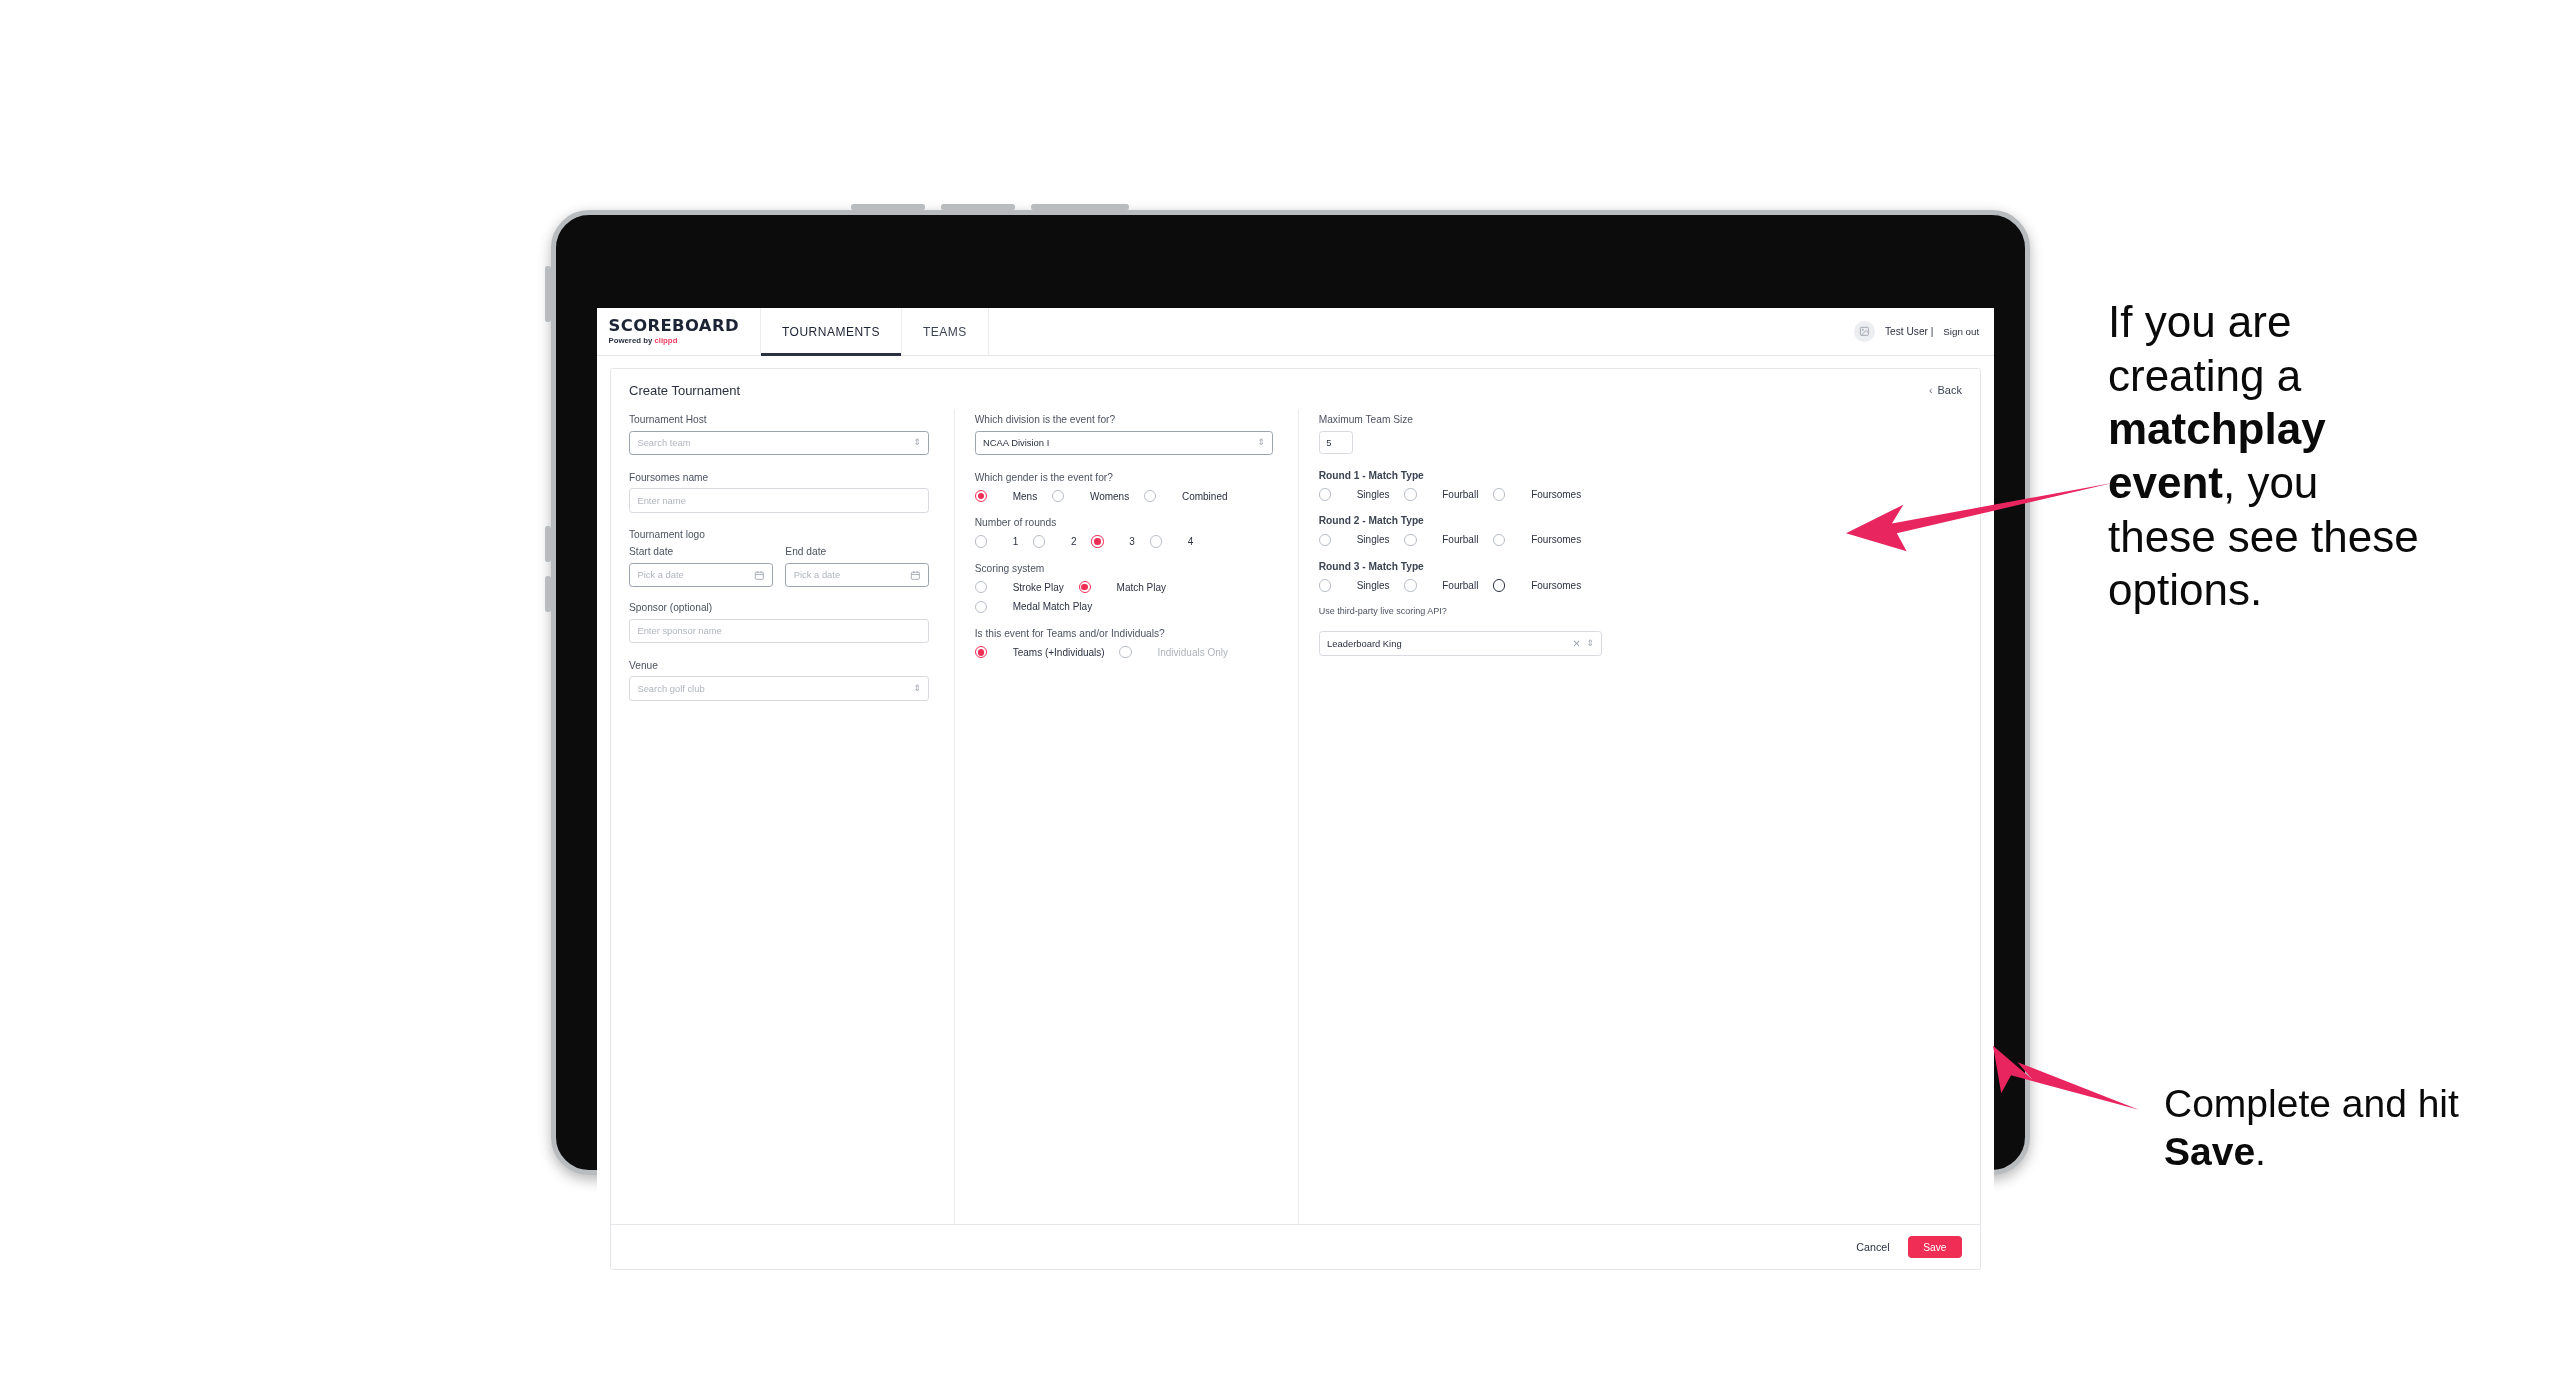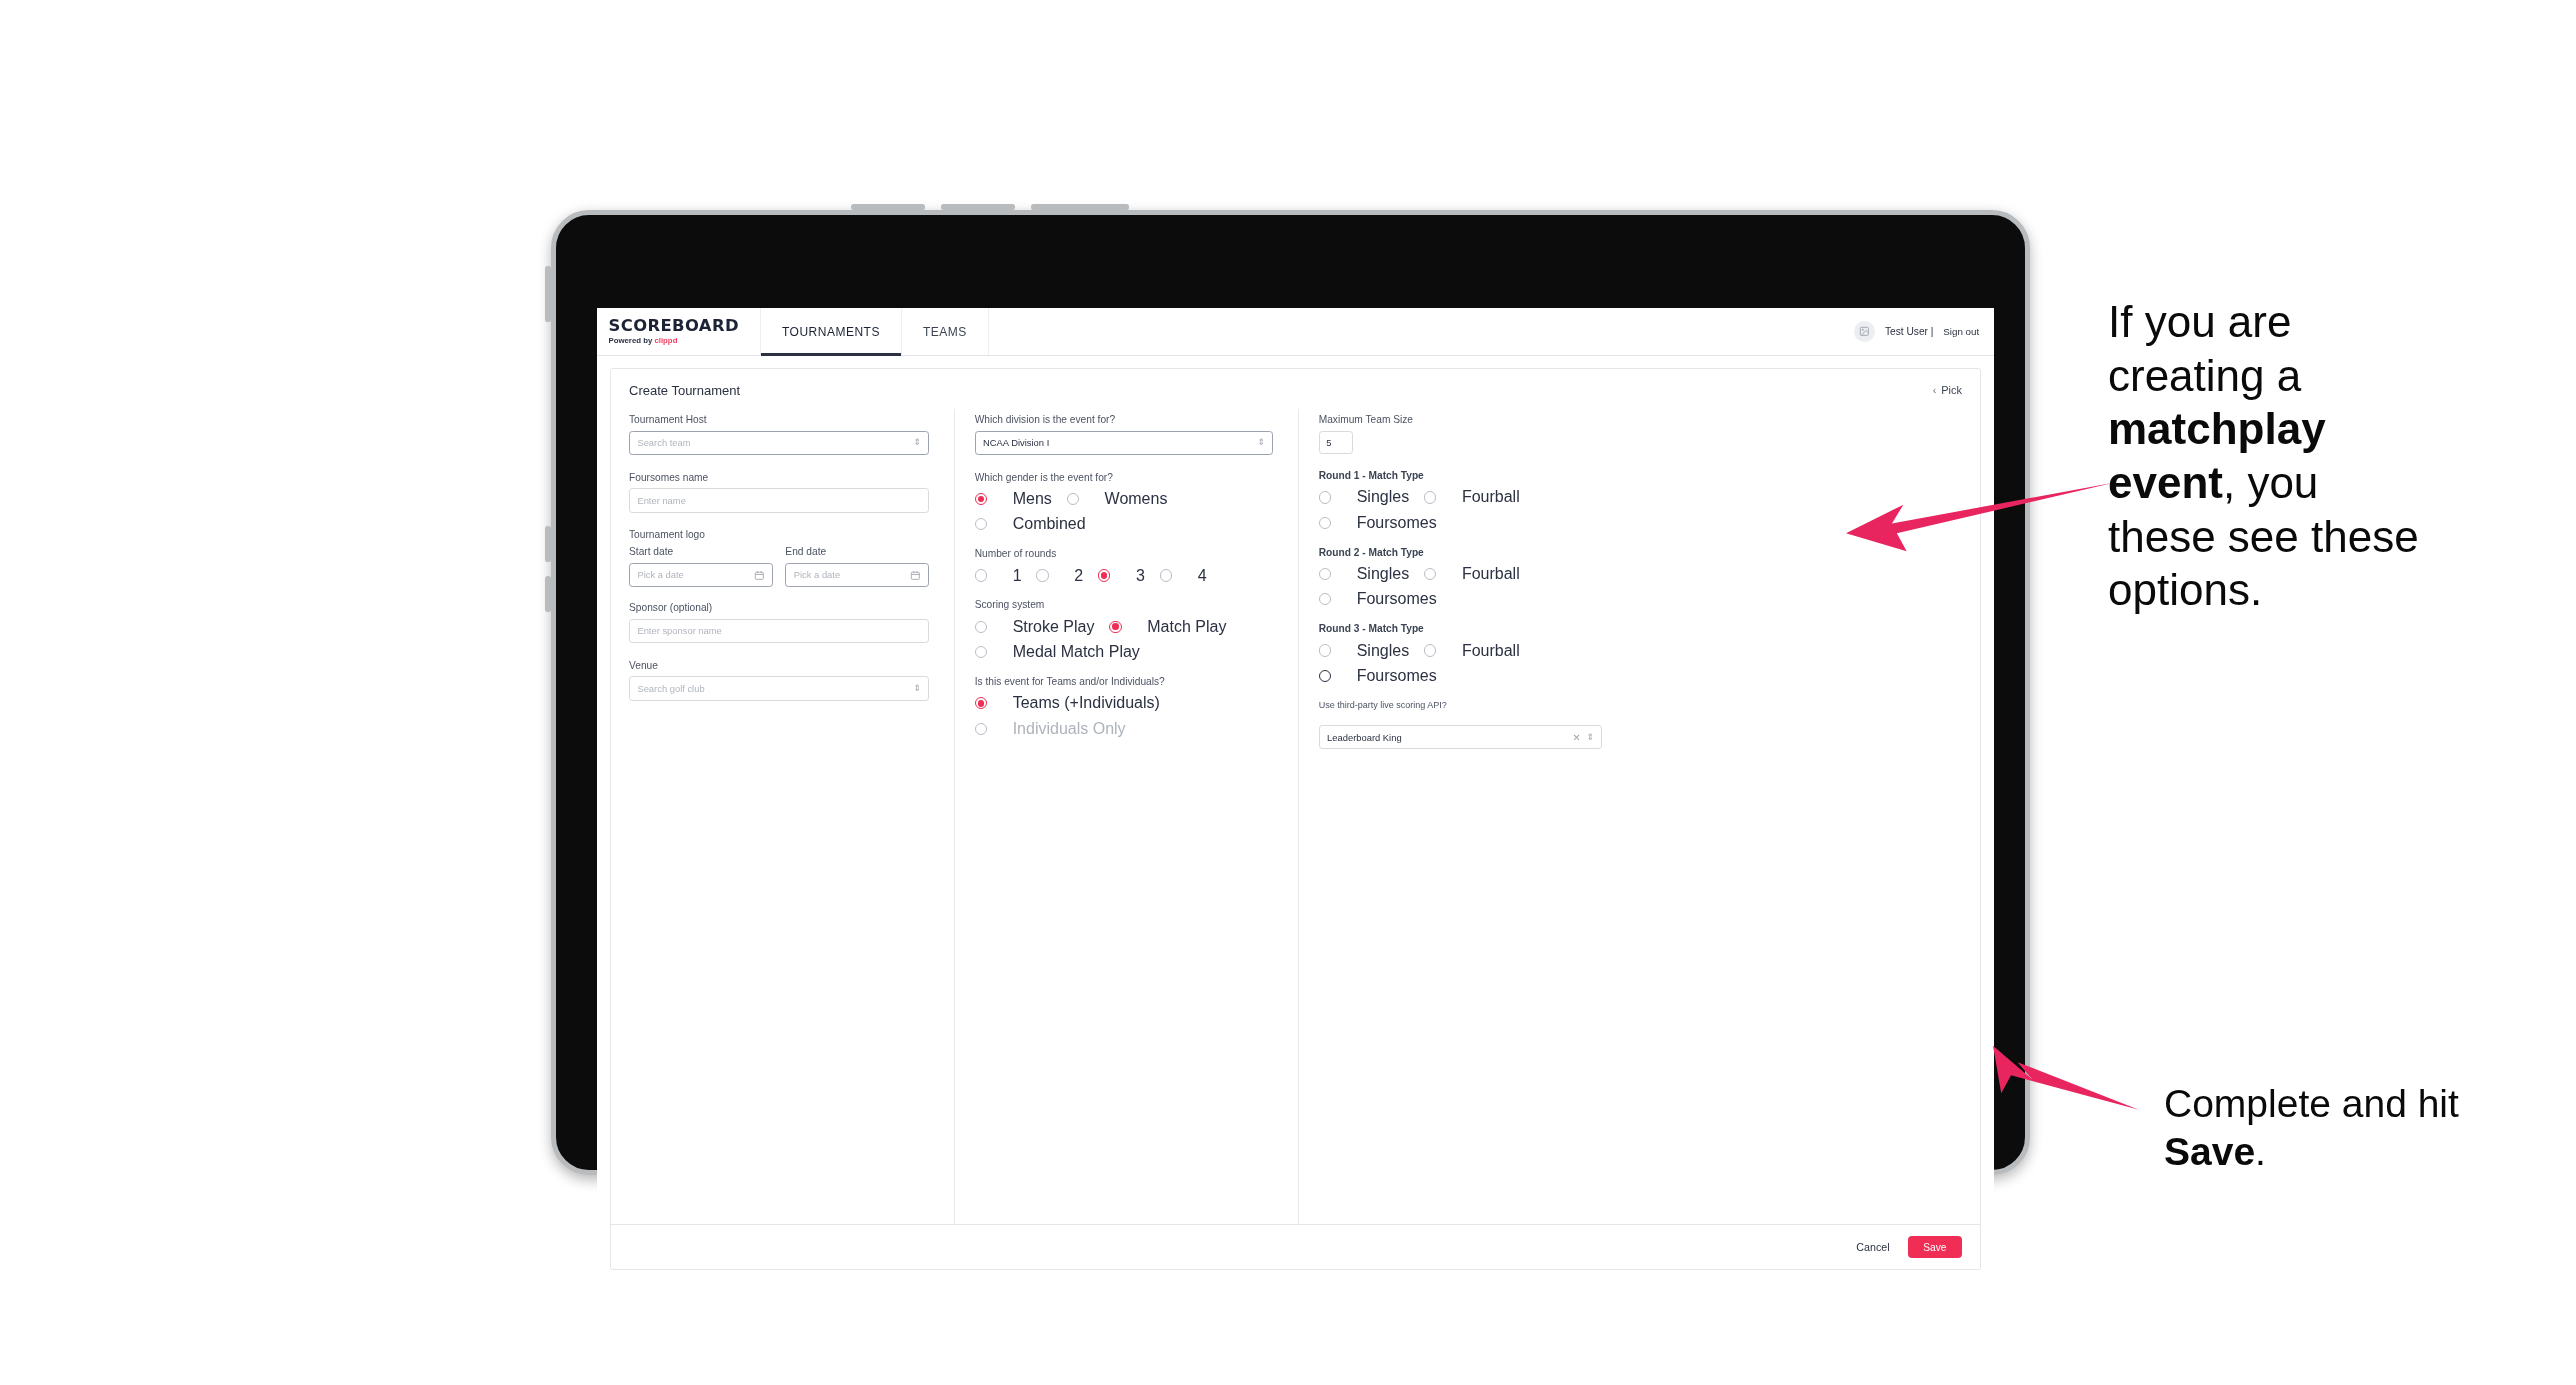--- a/index.html
+++ b/index.html
@@ -139,21 +139,21 @@
   .radio {
     width: 12.3px; height: 12.3px; border-radius: 50%;
     border: 1.3px solid #b9bec6; background: #fff;
     display: flex; align-items: center; justify-content: center; flex: none;
   }
   .radio.checked { border-color: #ef2d55; }
   .radio.checked::after {
     content: ""; width: 6.6px; height: 6.6px; border-radius: 50%; background: #ef2d55;
   }
   .radio.hover { border-color: #2b3142; border-width: 1.6px; }
-  .radio-label { font-size: 16px; color: #2b3142; padding-left: 20px; }
+  .radio-label { font-size: 10px; color: #2b3142; padding-left: 20px; }
   .radio-label.muted { color: #aeb3bb; }
 
   .group-label { font-size: 10.2px; color: #4b5261; margin-bottom: 7.4px; display: block; }
   .group-label.b { font-weight: 700; color: #3c4453; }
   .num-field {
     width: 34px; height: 23px; border: 0.8px solid #d7dade; border-radius: 3.3px;
     display: flex; align-items: center; padding: 0 6.6px;
     font-size: 9.4px; color: #2b3142; margin-bottom: 16.4px;
   }
 
@@ -218,21 +218,21 @@
         </div>
       </div>
 
       <div class="page">
         <div class="card">
 
           <div class="card-head">
             <div class="card-title">Create Tournament</div>
             <div class="back-link">
               <span class="chev">‹</span>
-              <span>Pick</span>
+              <span>Back</span>
             </div>
           </div>
 
           <div class="columns">
 
             <div class="col col-1">
               <span class="label">Tournament Host</span>
               <div class="field">
                 <span>Search team</span>
                 <span class="caret">⇕</span>

